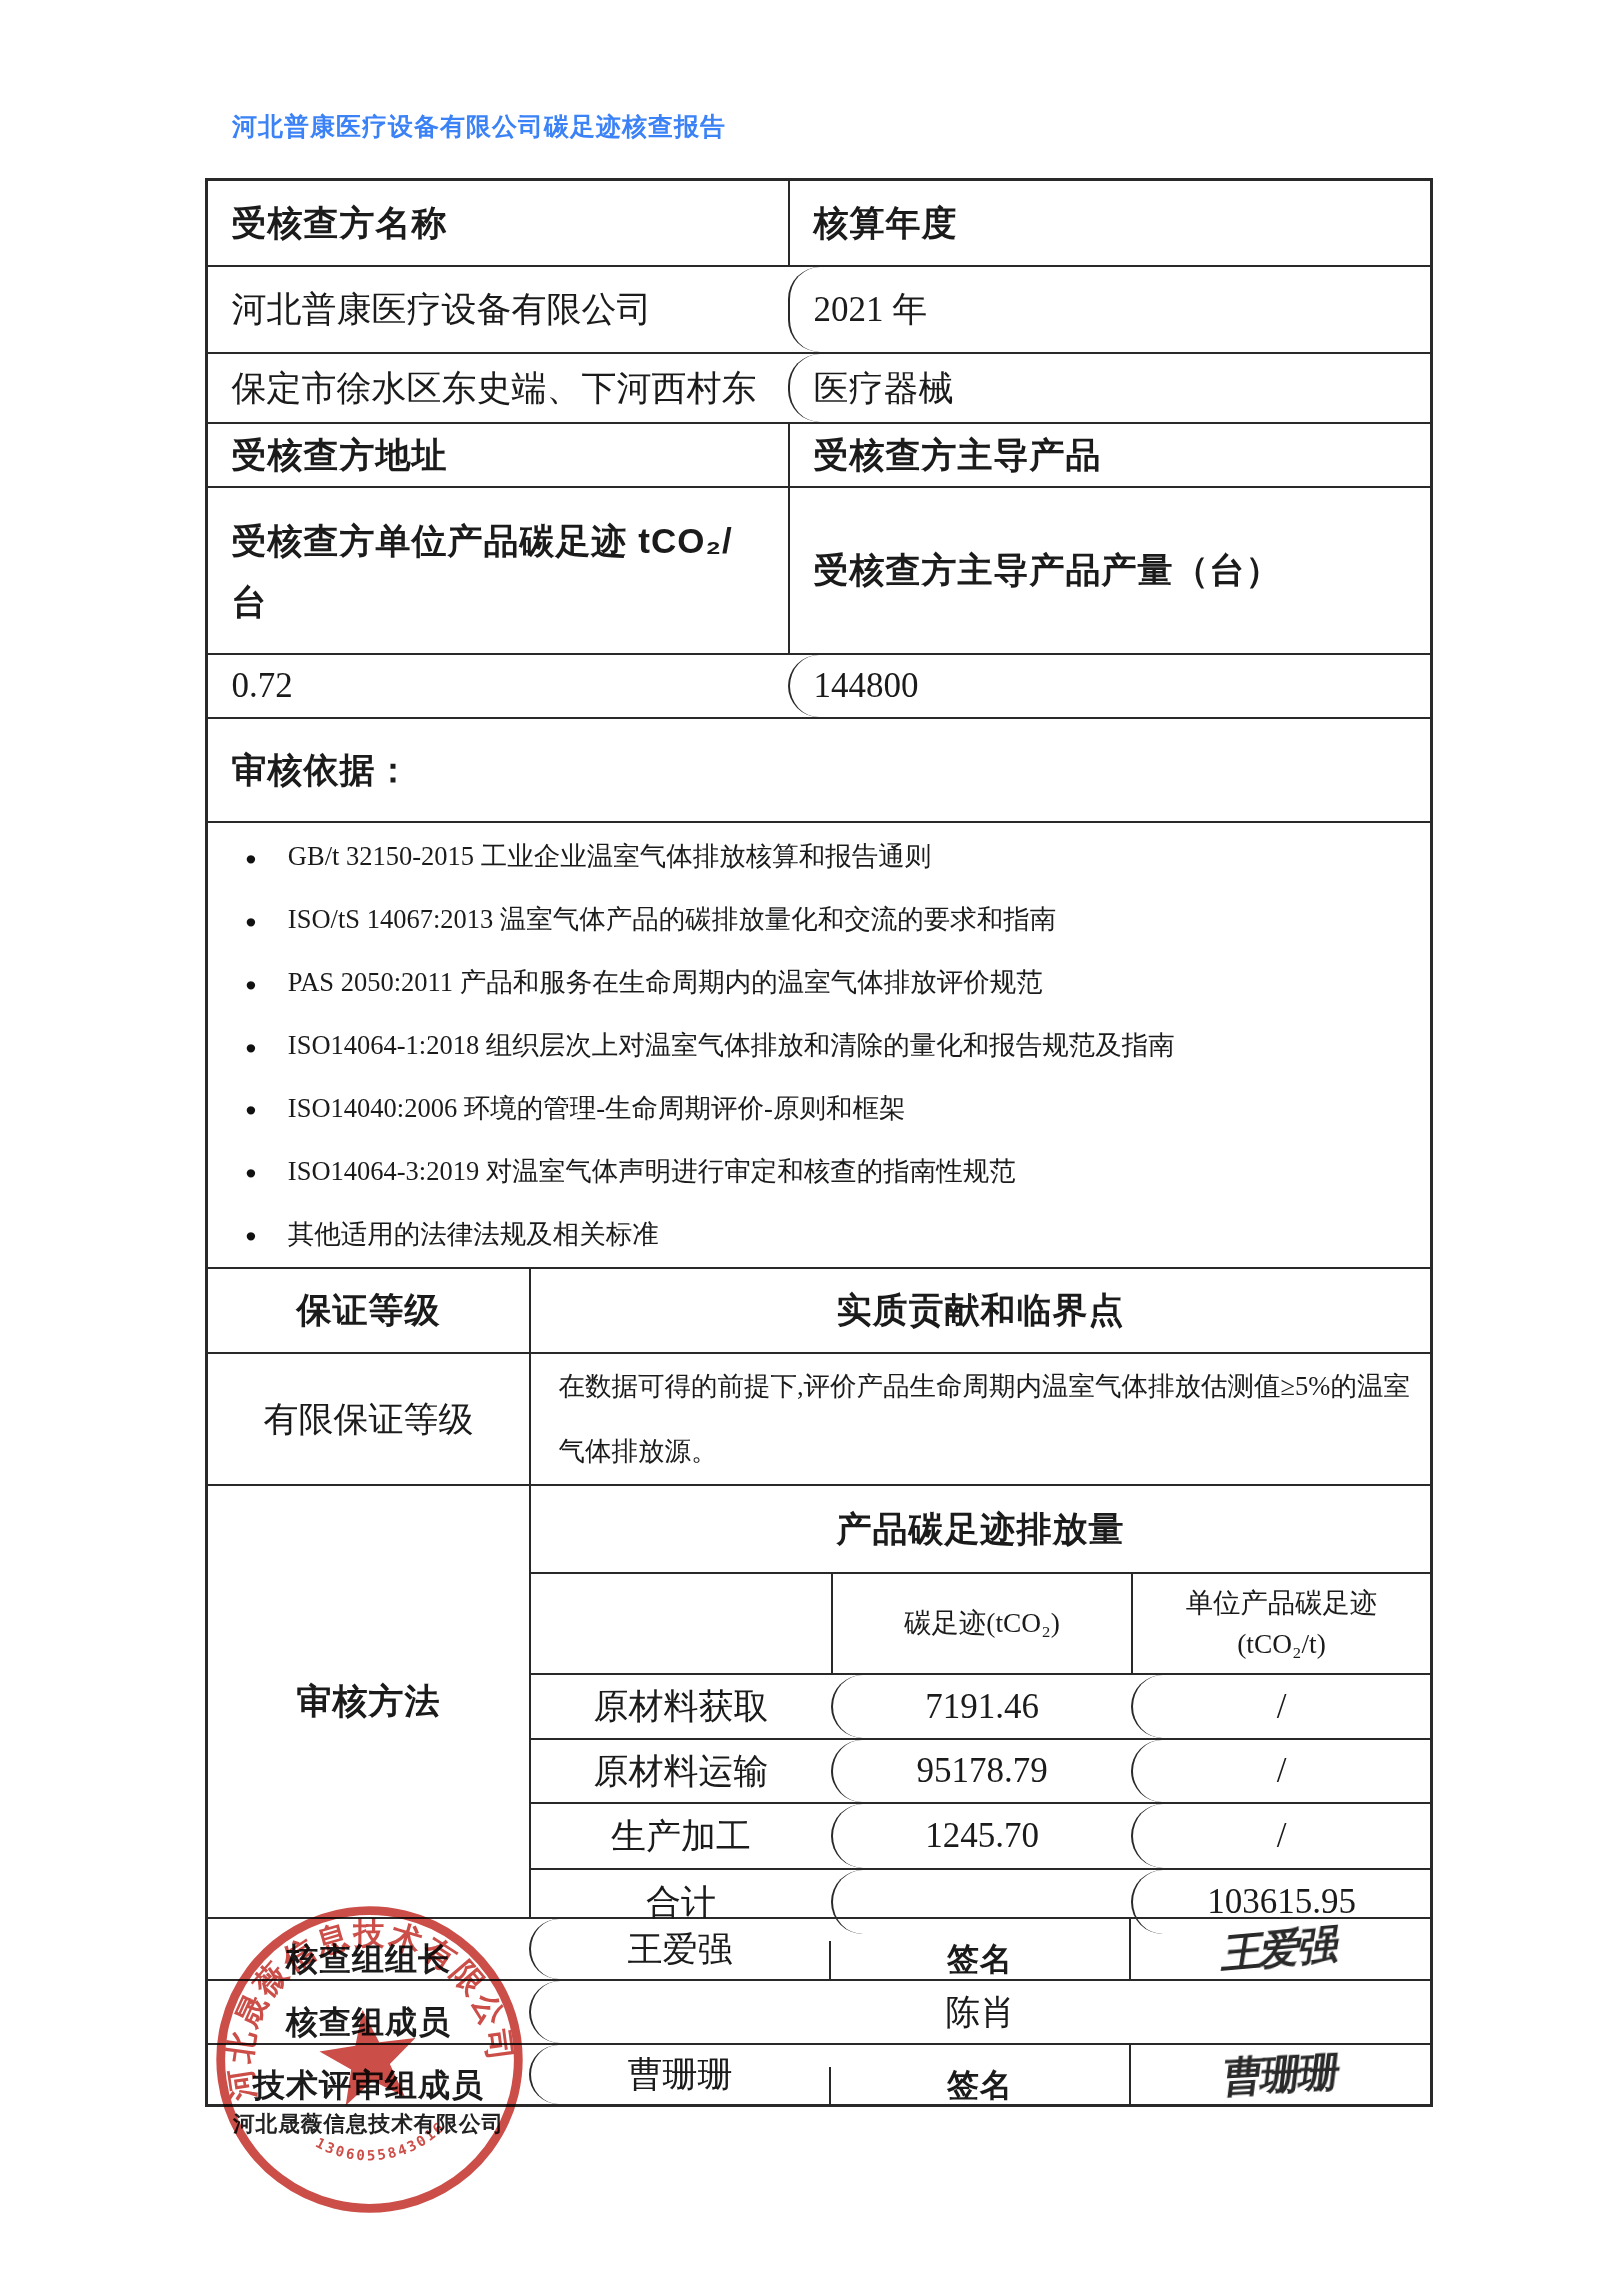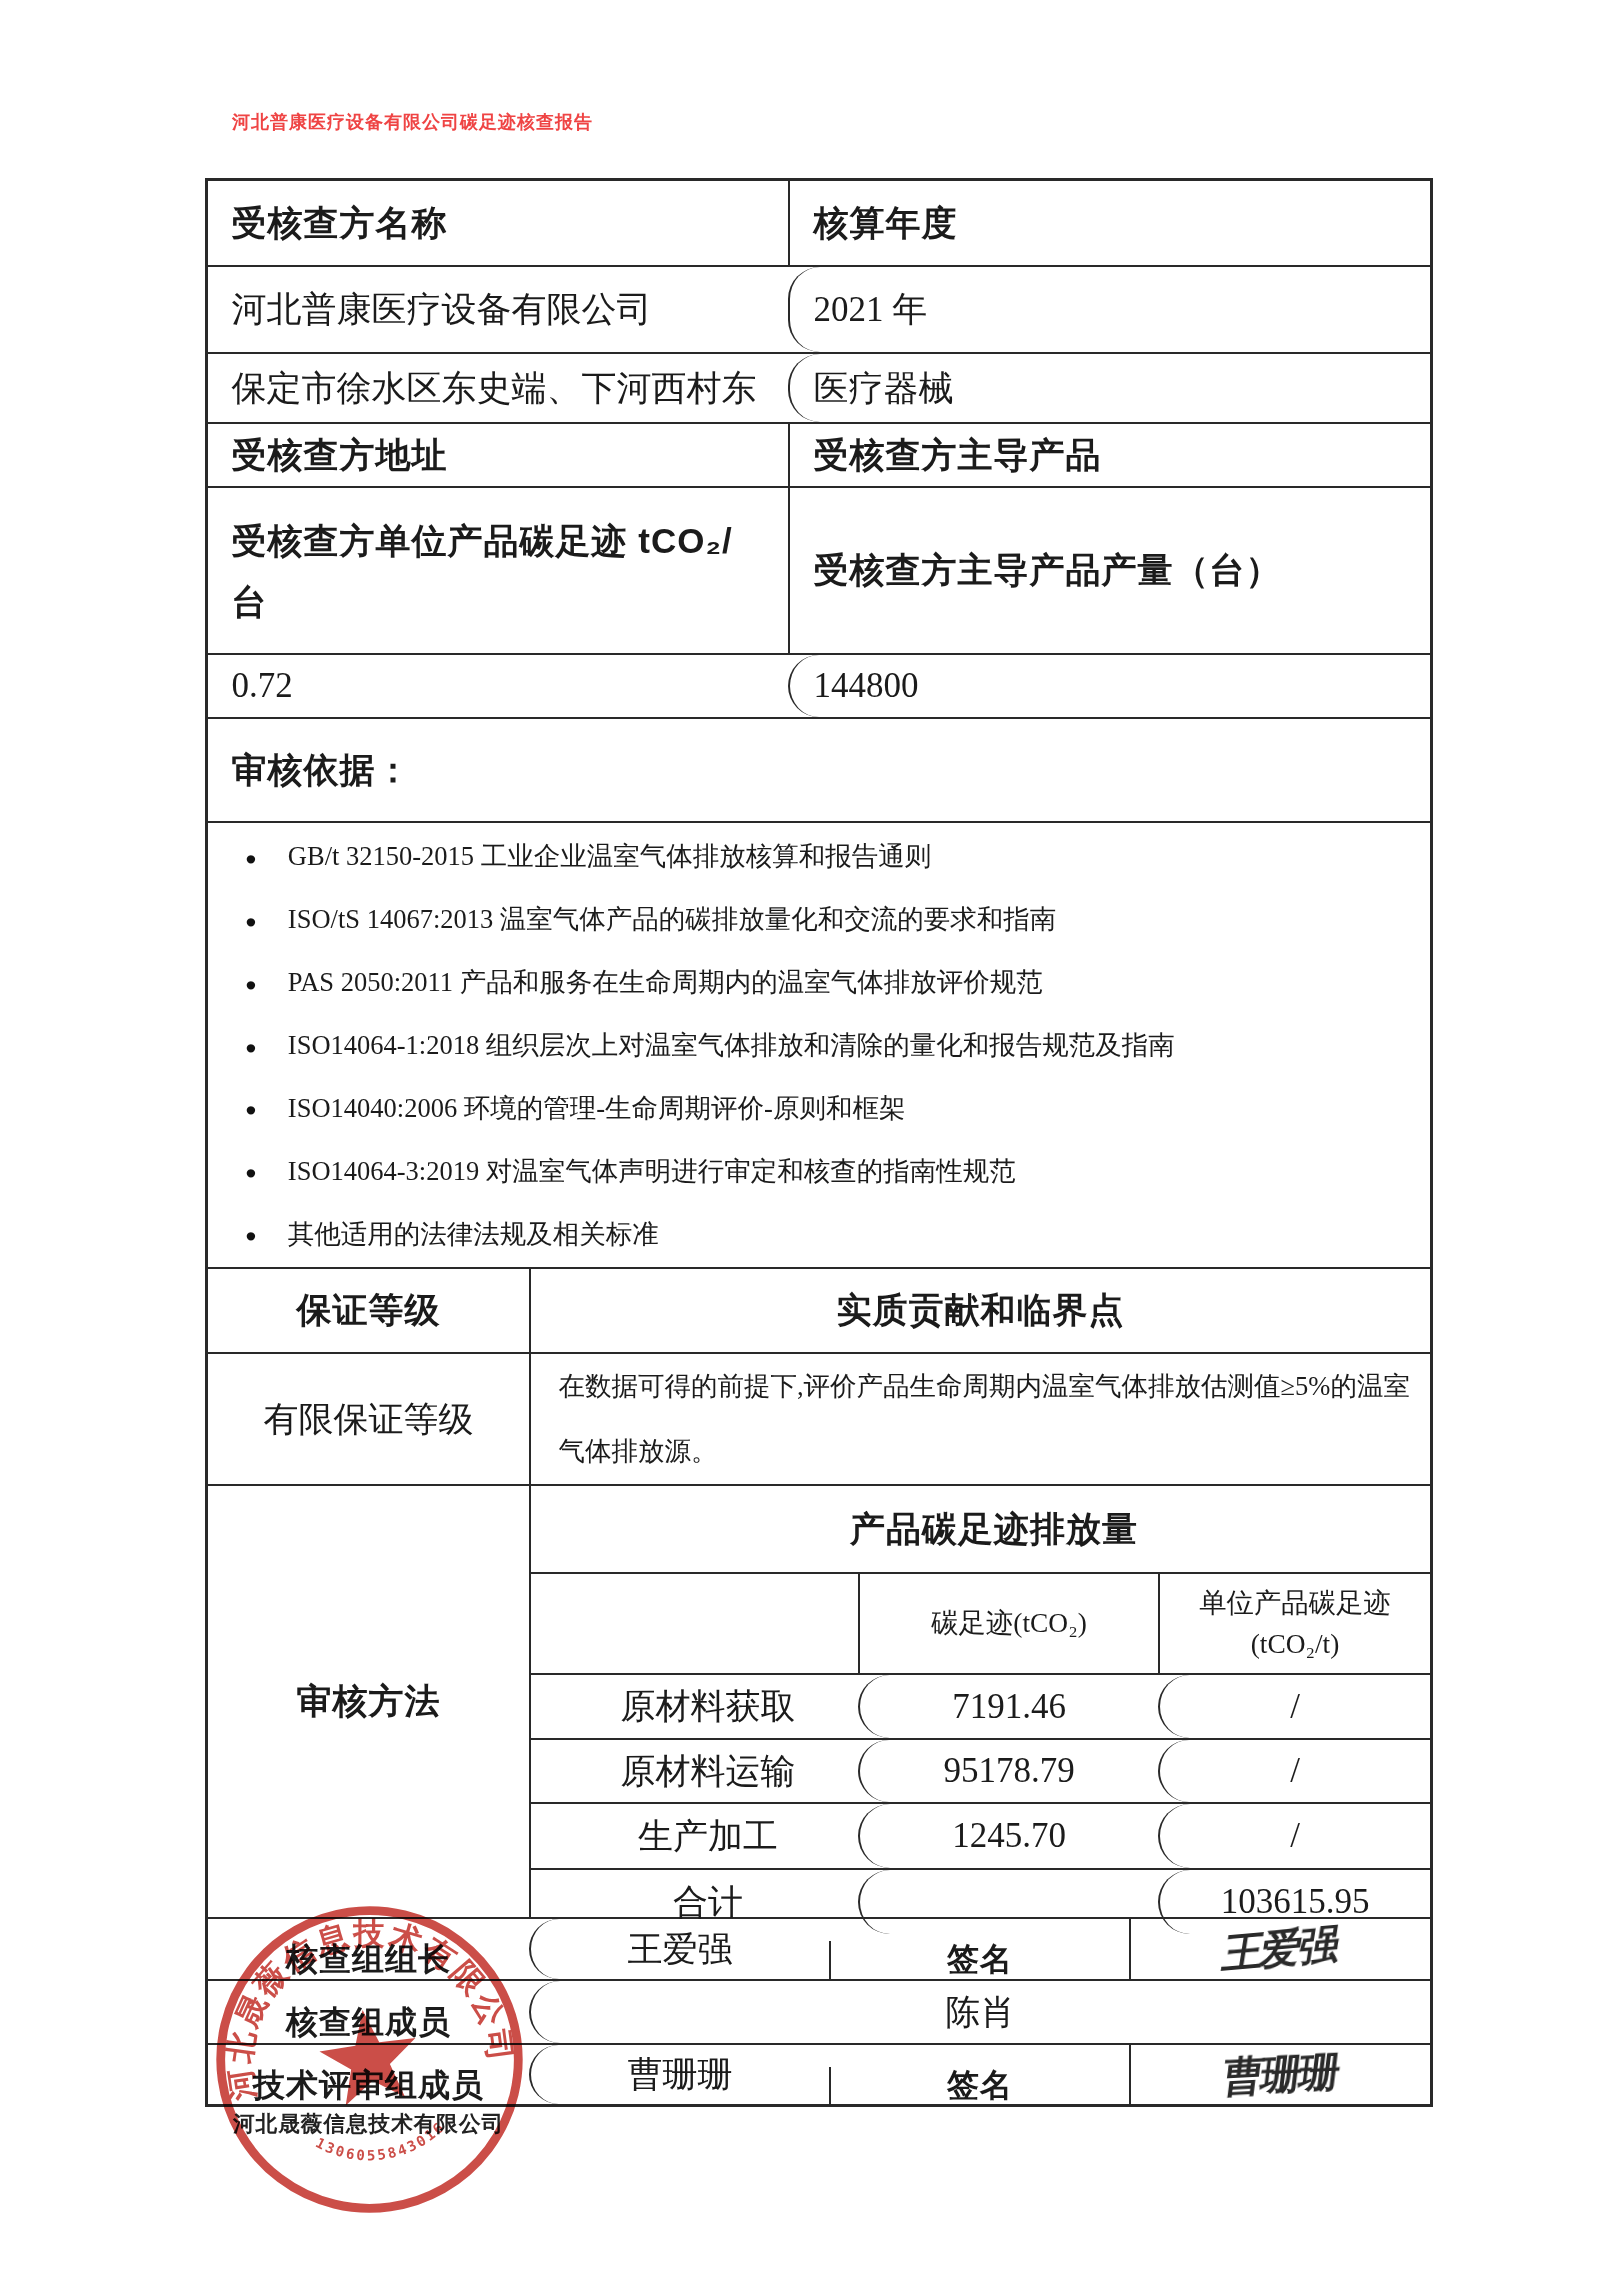--- a/index.html
+++ b/index.html
@@ -6,21 +6,21 @@
   .page{
     position:relative;
     width:1621px;height:2293px;
     background:#ffffff;
     font-family:"Liberation Serif","DejaVu Serif",serif;
     color:#1b1b1b;
     overflow:hidden;
   }
   .doc-title{
     position:absolute;left:232px;top:110px;
-    font-size:18px;font-weight:600;letter-spacing:1px;color:#ef4444;
+    font-size:25px;font-weight:600;letter-spacing:1px;color:#3b82f6;
   }
   
   .tbl{
     position:absolute;left:205px;top:178px;width:1228px;
     border:3.9px solid #292929;box-sizing:border-box;background:transparent;
   }
   .row{display:flex;box-sizing:border-box;border-top:2.9px solid #292929;}
   .row.first{border-top:none;}
   .cell{
     box-sizing:border-box;border-left:2.9px solid #292929;
@@ -38,21 +38,21 @@
   .grow{flex:1 1 auto;}
   .wrapbox{display:block;width:515px;line-height:61px;}
   .para{display:block;padding:0 19.6px 0 27.4px;font-size:26.5px;line-height:65px;align-self:center;}
   
   .bullets{display:flex;flex-direction:column;width:100%;padding:2px 0;}
   .bullet{height:63px;display:flex;align-items:center;padding-left:37px;font-size:26.5px;}
   .dot{display:inline-block;margin-right:31px;}
   .dot::before{content:"●";font-size:19.6px;color:#111;}
   
   .inner{display:block;width:100%;padding:0;}
-  .irow{display:flex;box-sizing:border-box;border-top:2.9px solid #292929;padding-left:27px;}
+  .irow{display:flex;box-sizing:border-box;border-top:2.9px solid #292929;}
   .irow.first{border-top:none;}
   .subhdr{font-size:27.4px;line-height:41px;}
   
   .sig{
     display:inline-block;font-size:41px;font-weight:600;color:#2a2a2a;
     transform:rotate(-5deg) skewX(-14deg);letter-spacing:-2.9px;
     filter:blur(0.4px);
     font-family:"DejaVu Serif","Liberation Serif",serif;
   }
   .sig.tech{transform:rotate(-3deg) skewX(-10deg);}

